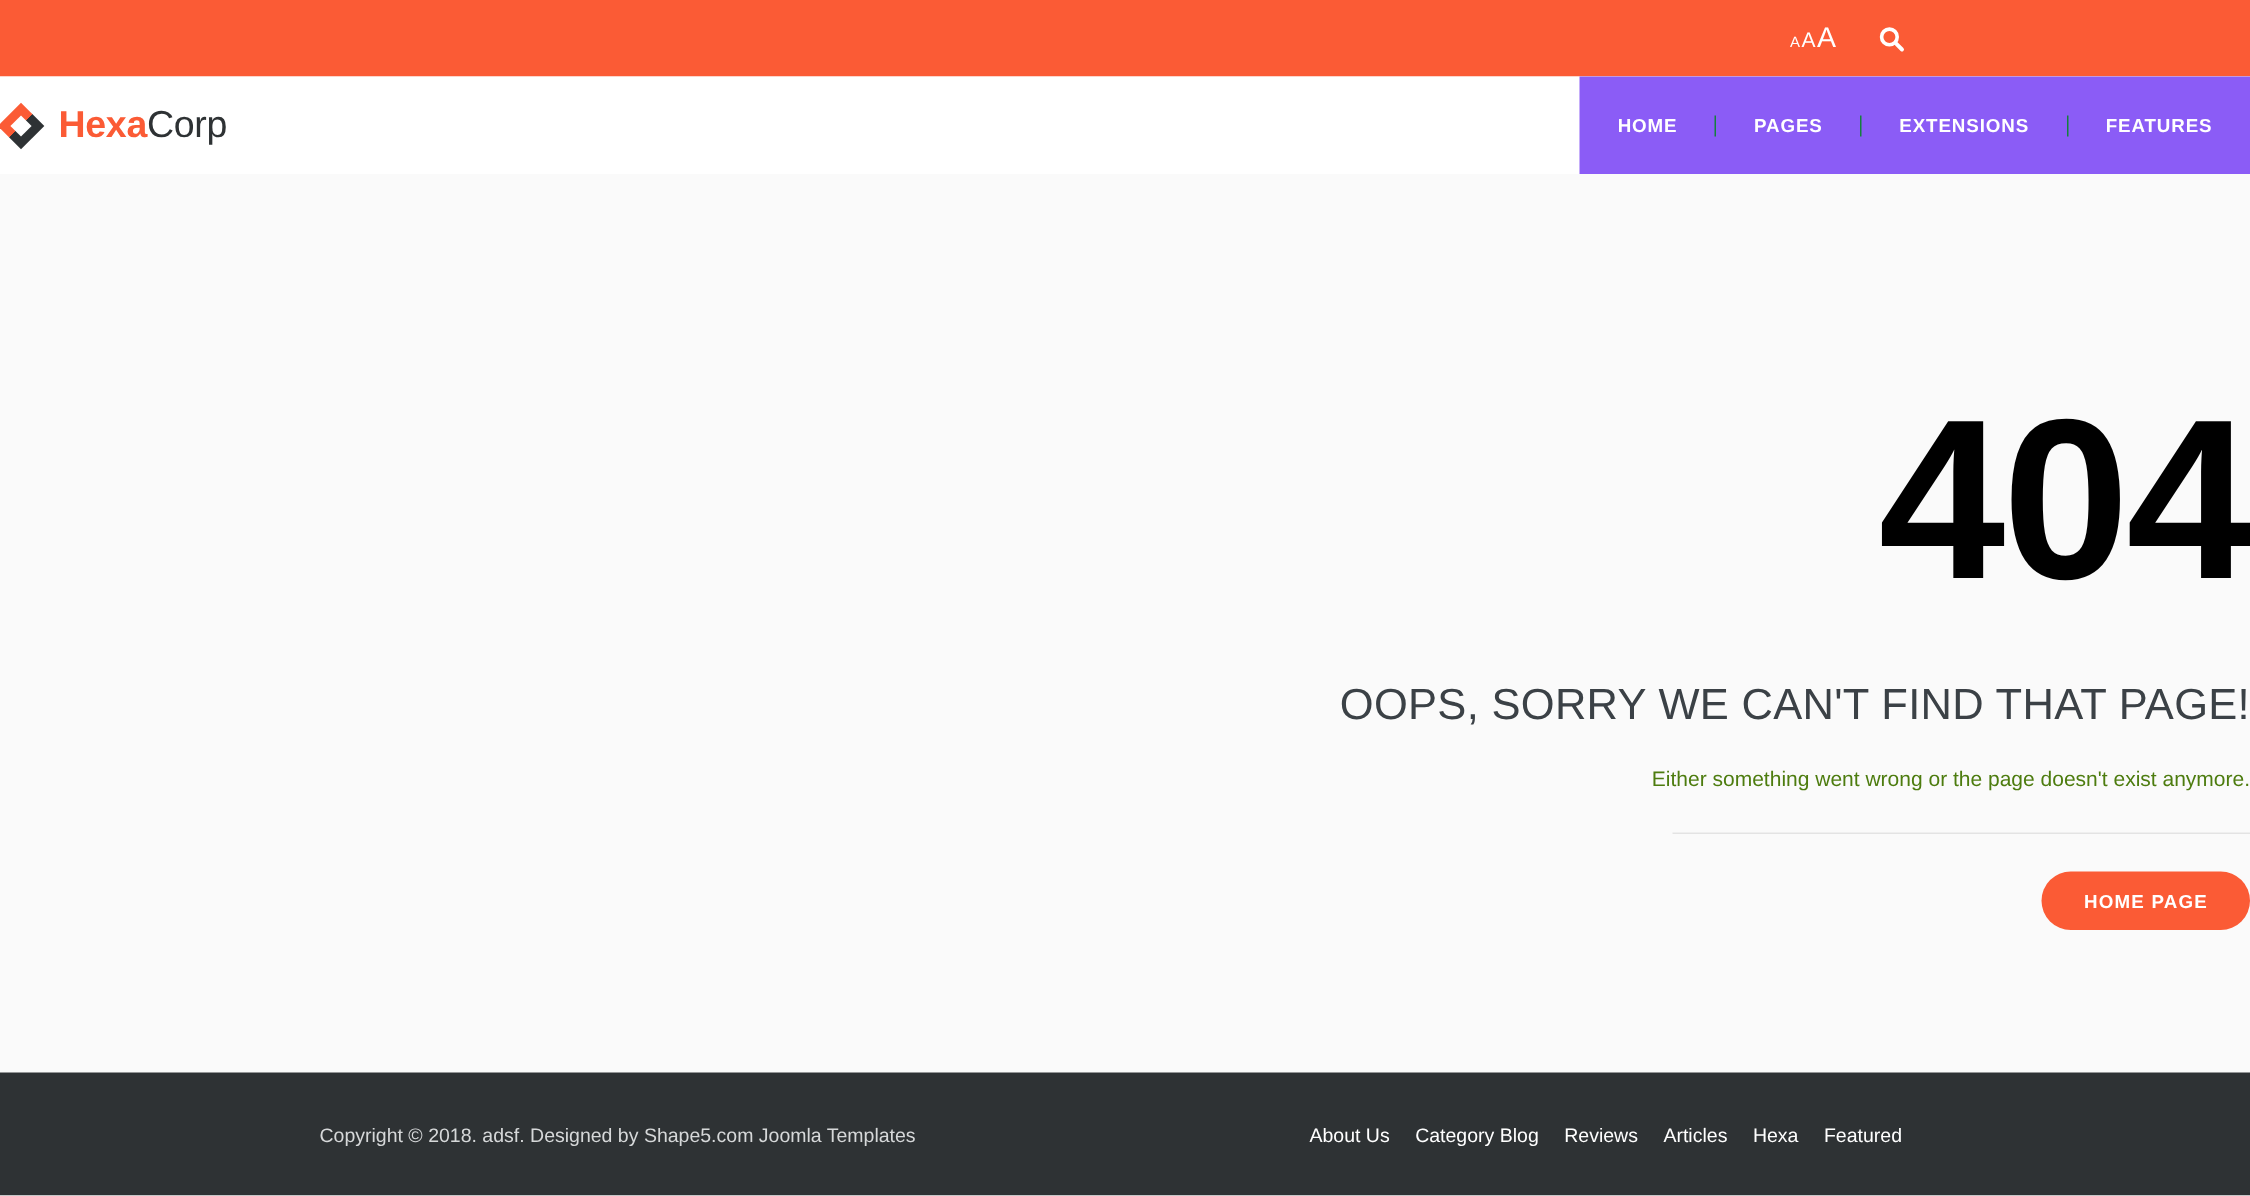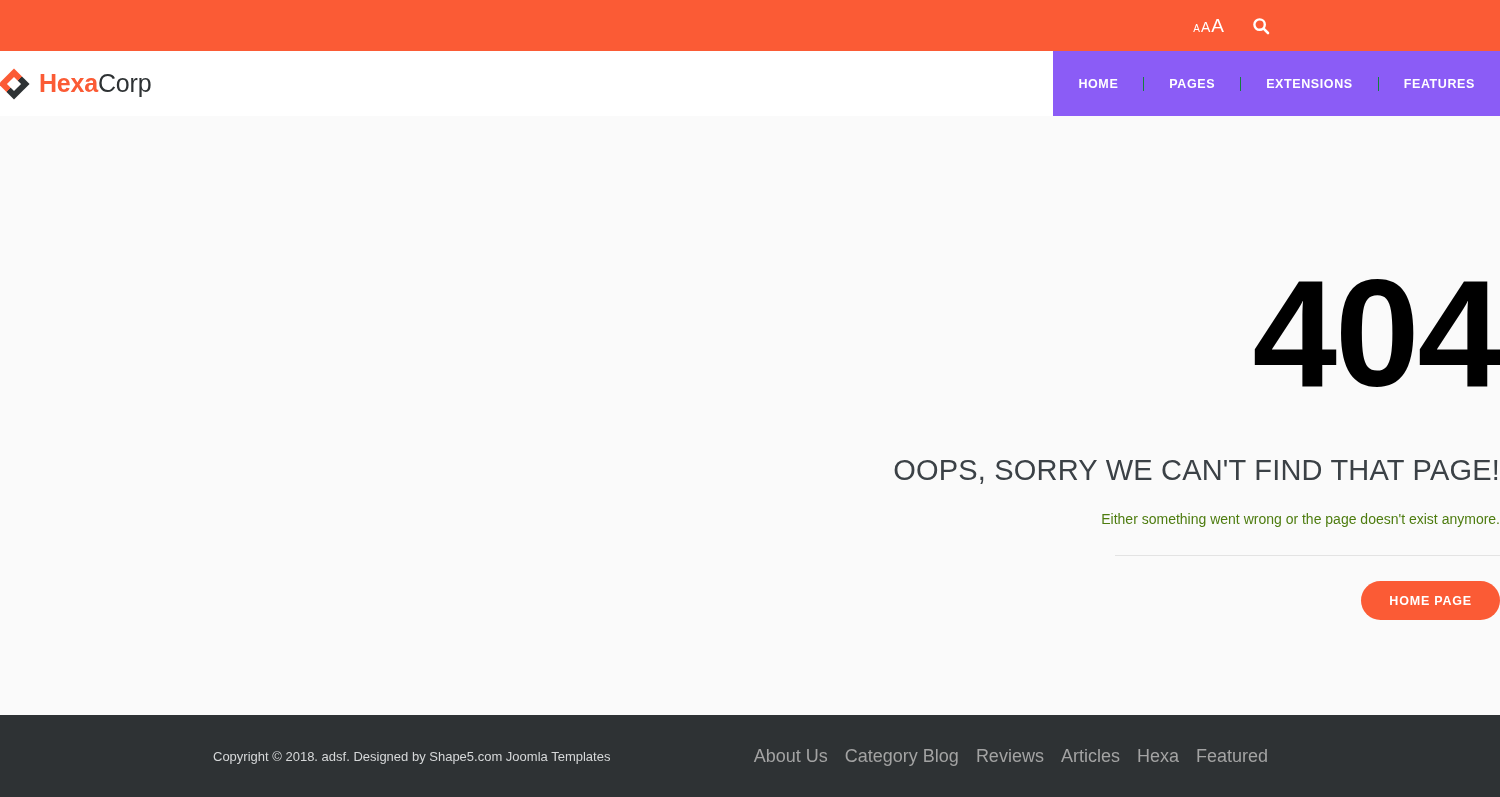--- a/index.html
+++ b/index.html
@@ -186,22 +186,22 @@
   }
   .footer-copy {
     color: #d6d8d9;
     font-size: 13px;
   }
   .footer-links {
     display: flex;
     gap: 17px;
   }
   .footer-links a {
-    color: #a3a3a3;
-    font-size: 18px;
+    color: #ffffff;
+    font-size: 13px;
     text-decoration: none;
     cursor: pointer;
     white-space: nowrap;
   }
 </style>
 </head>
 <body>
 
 <div class="topbar">
 

